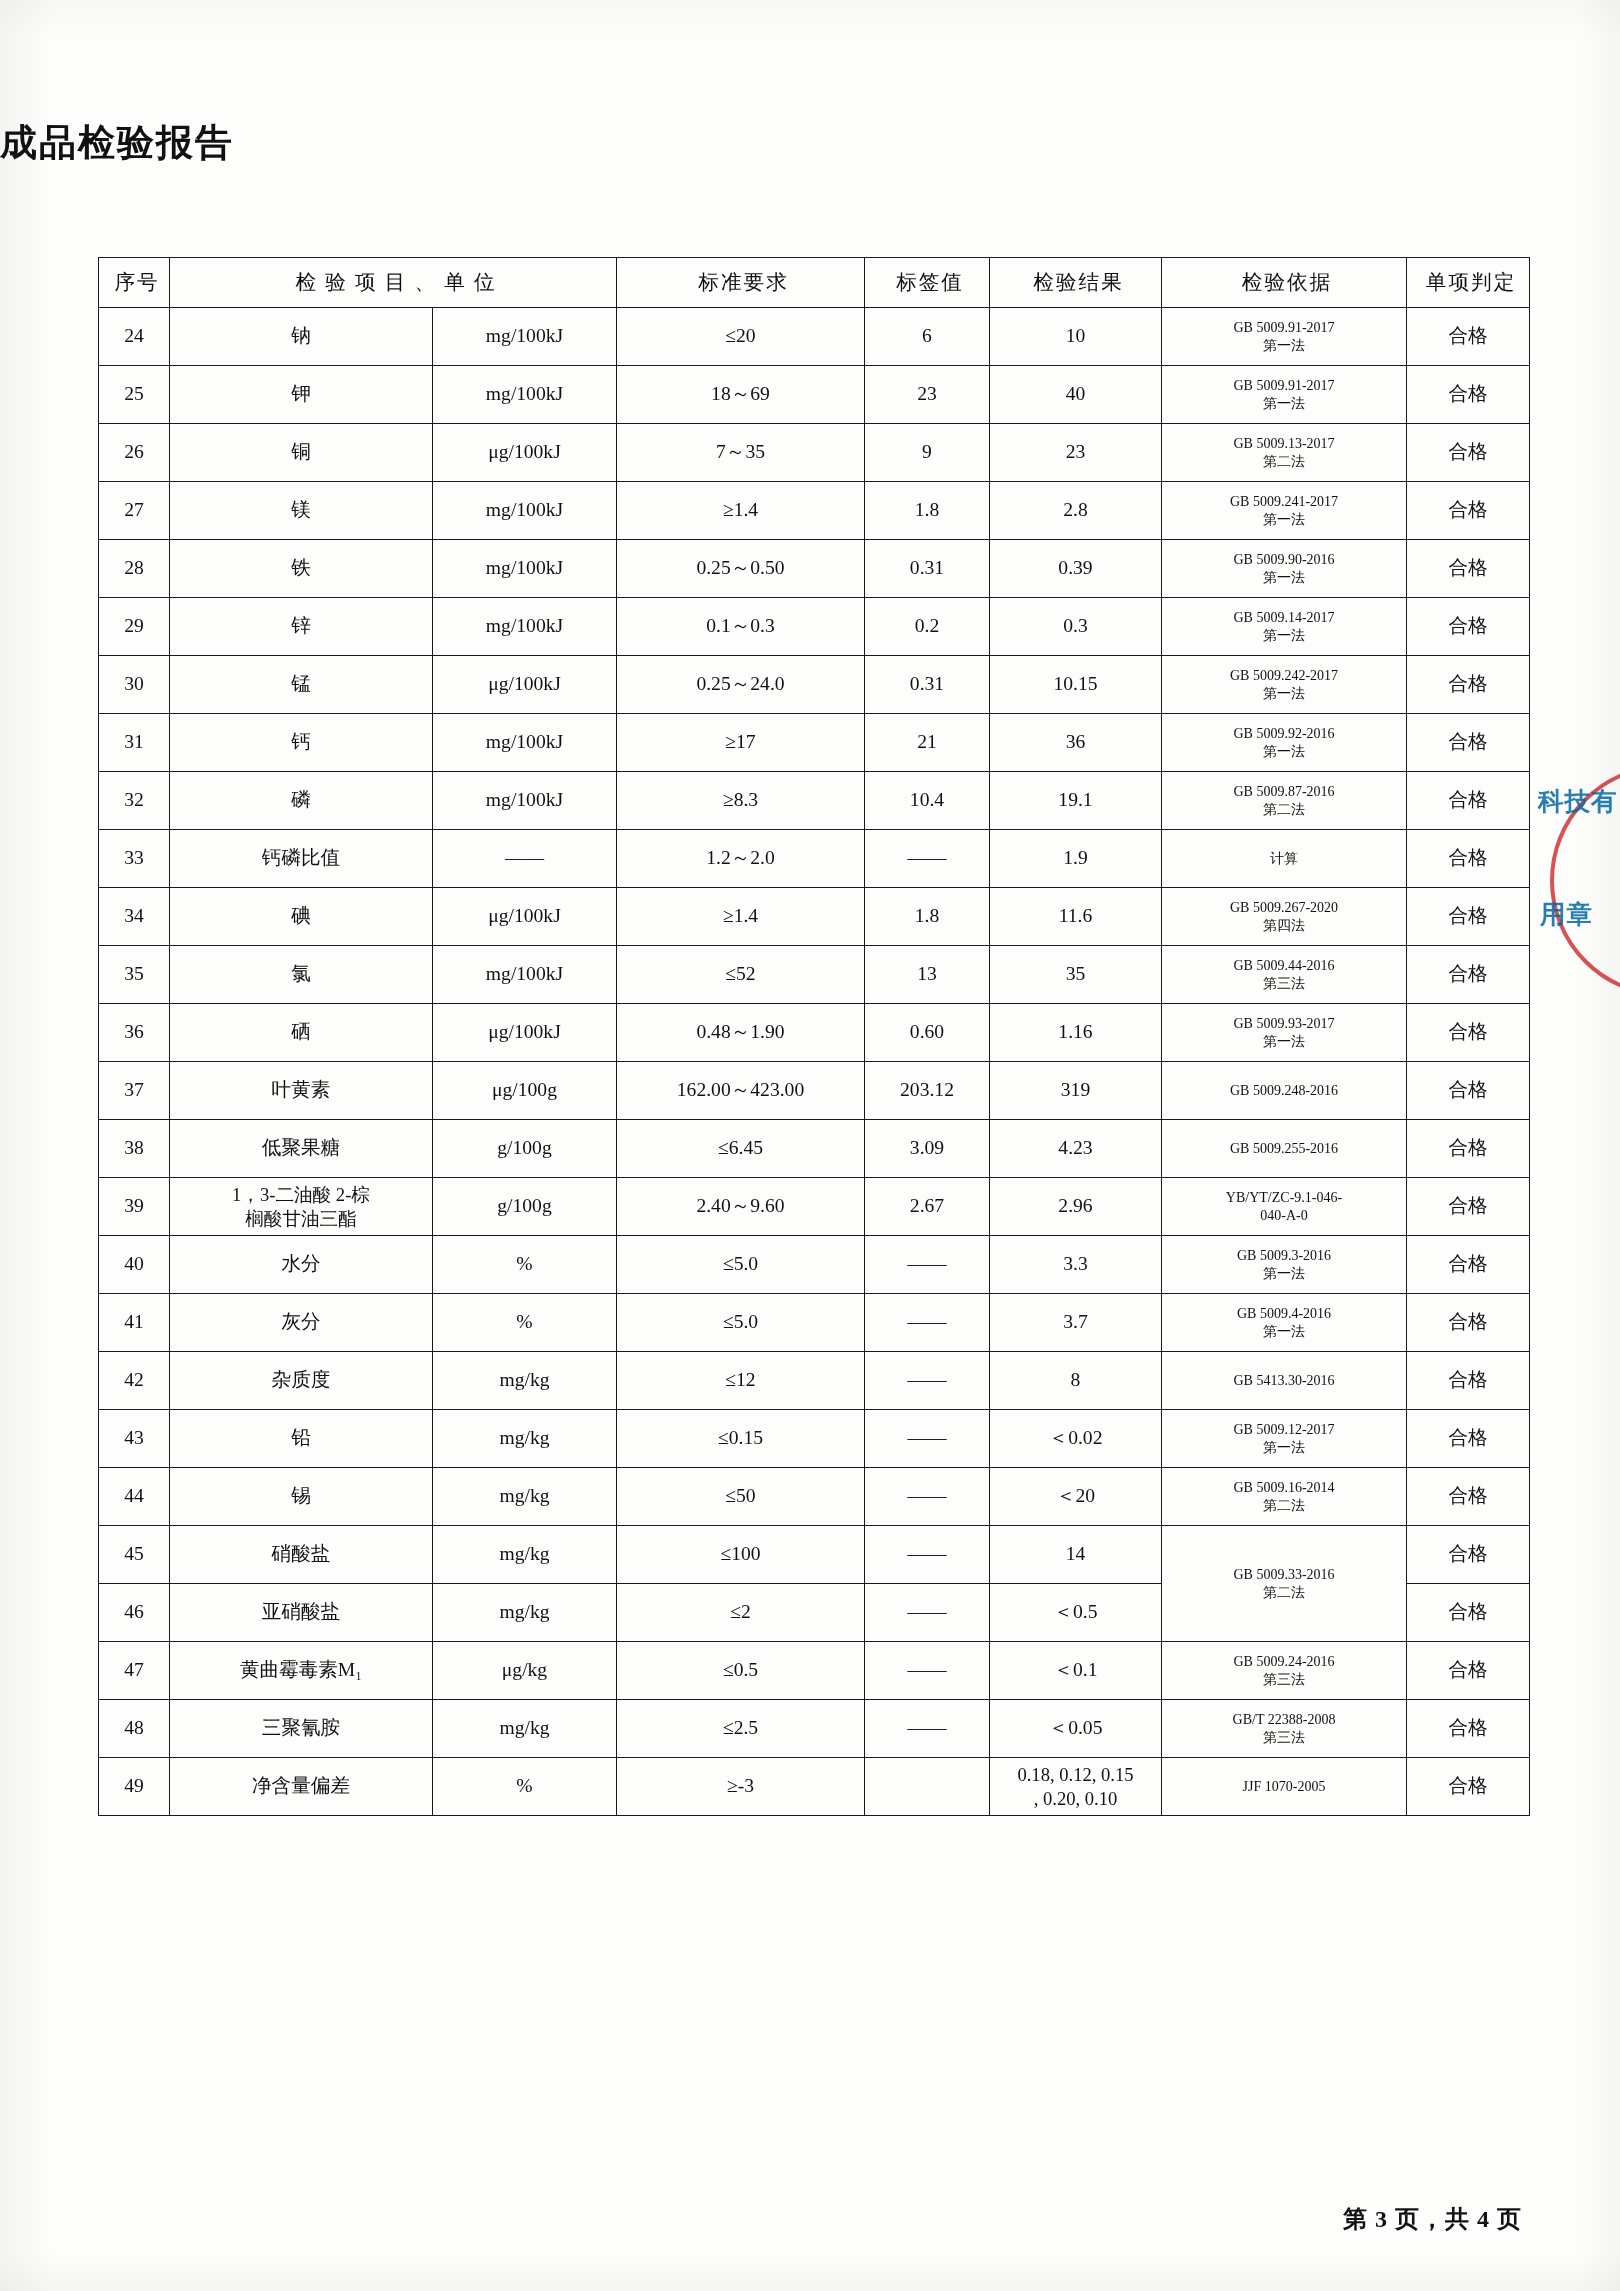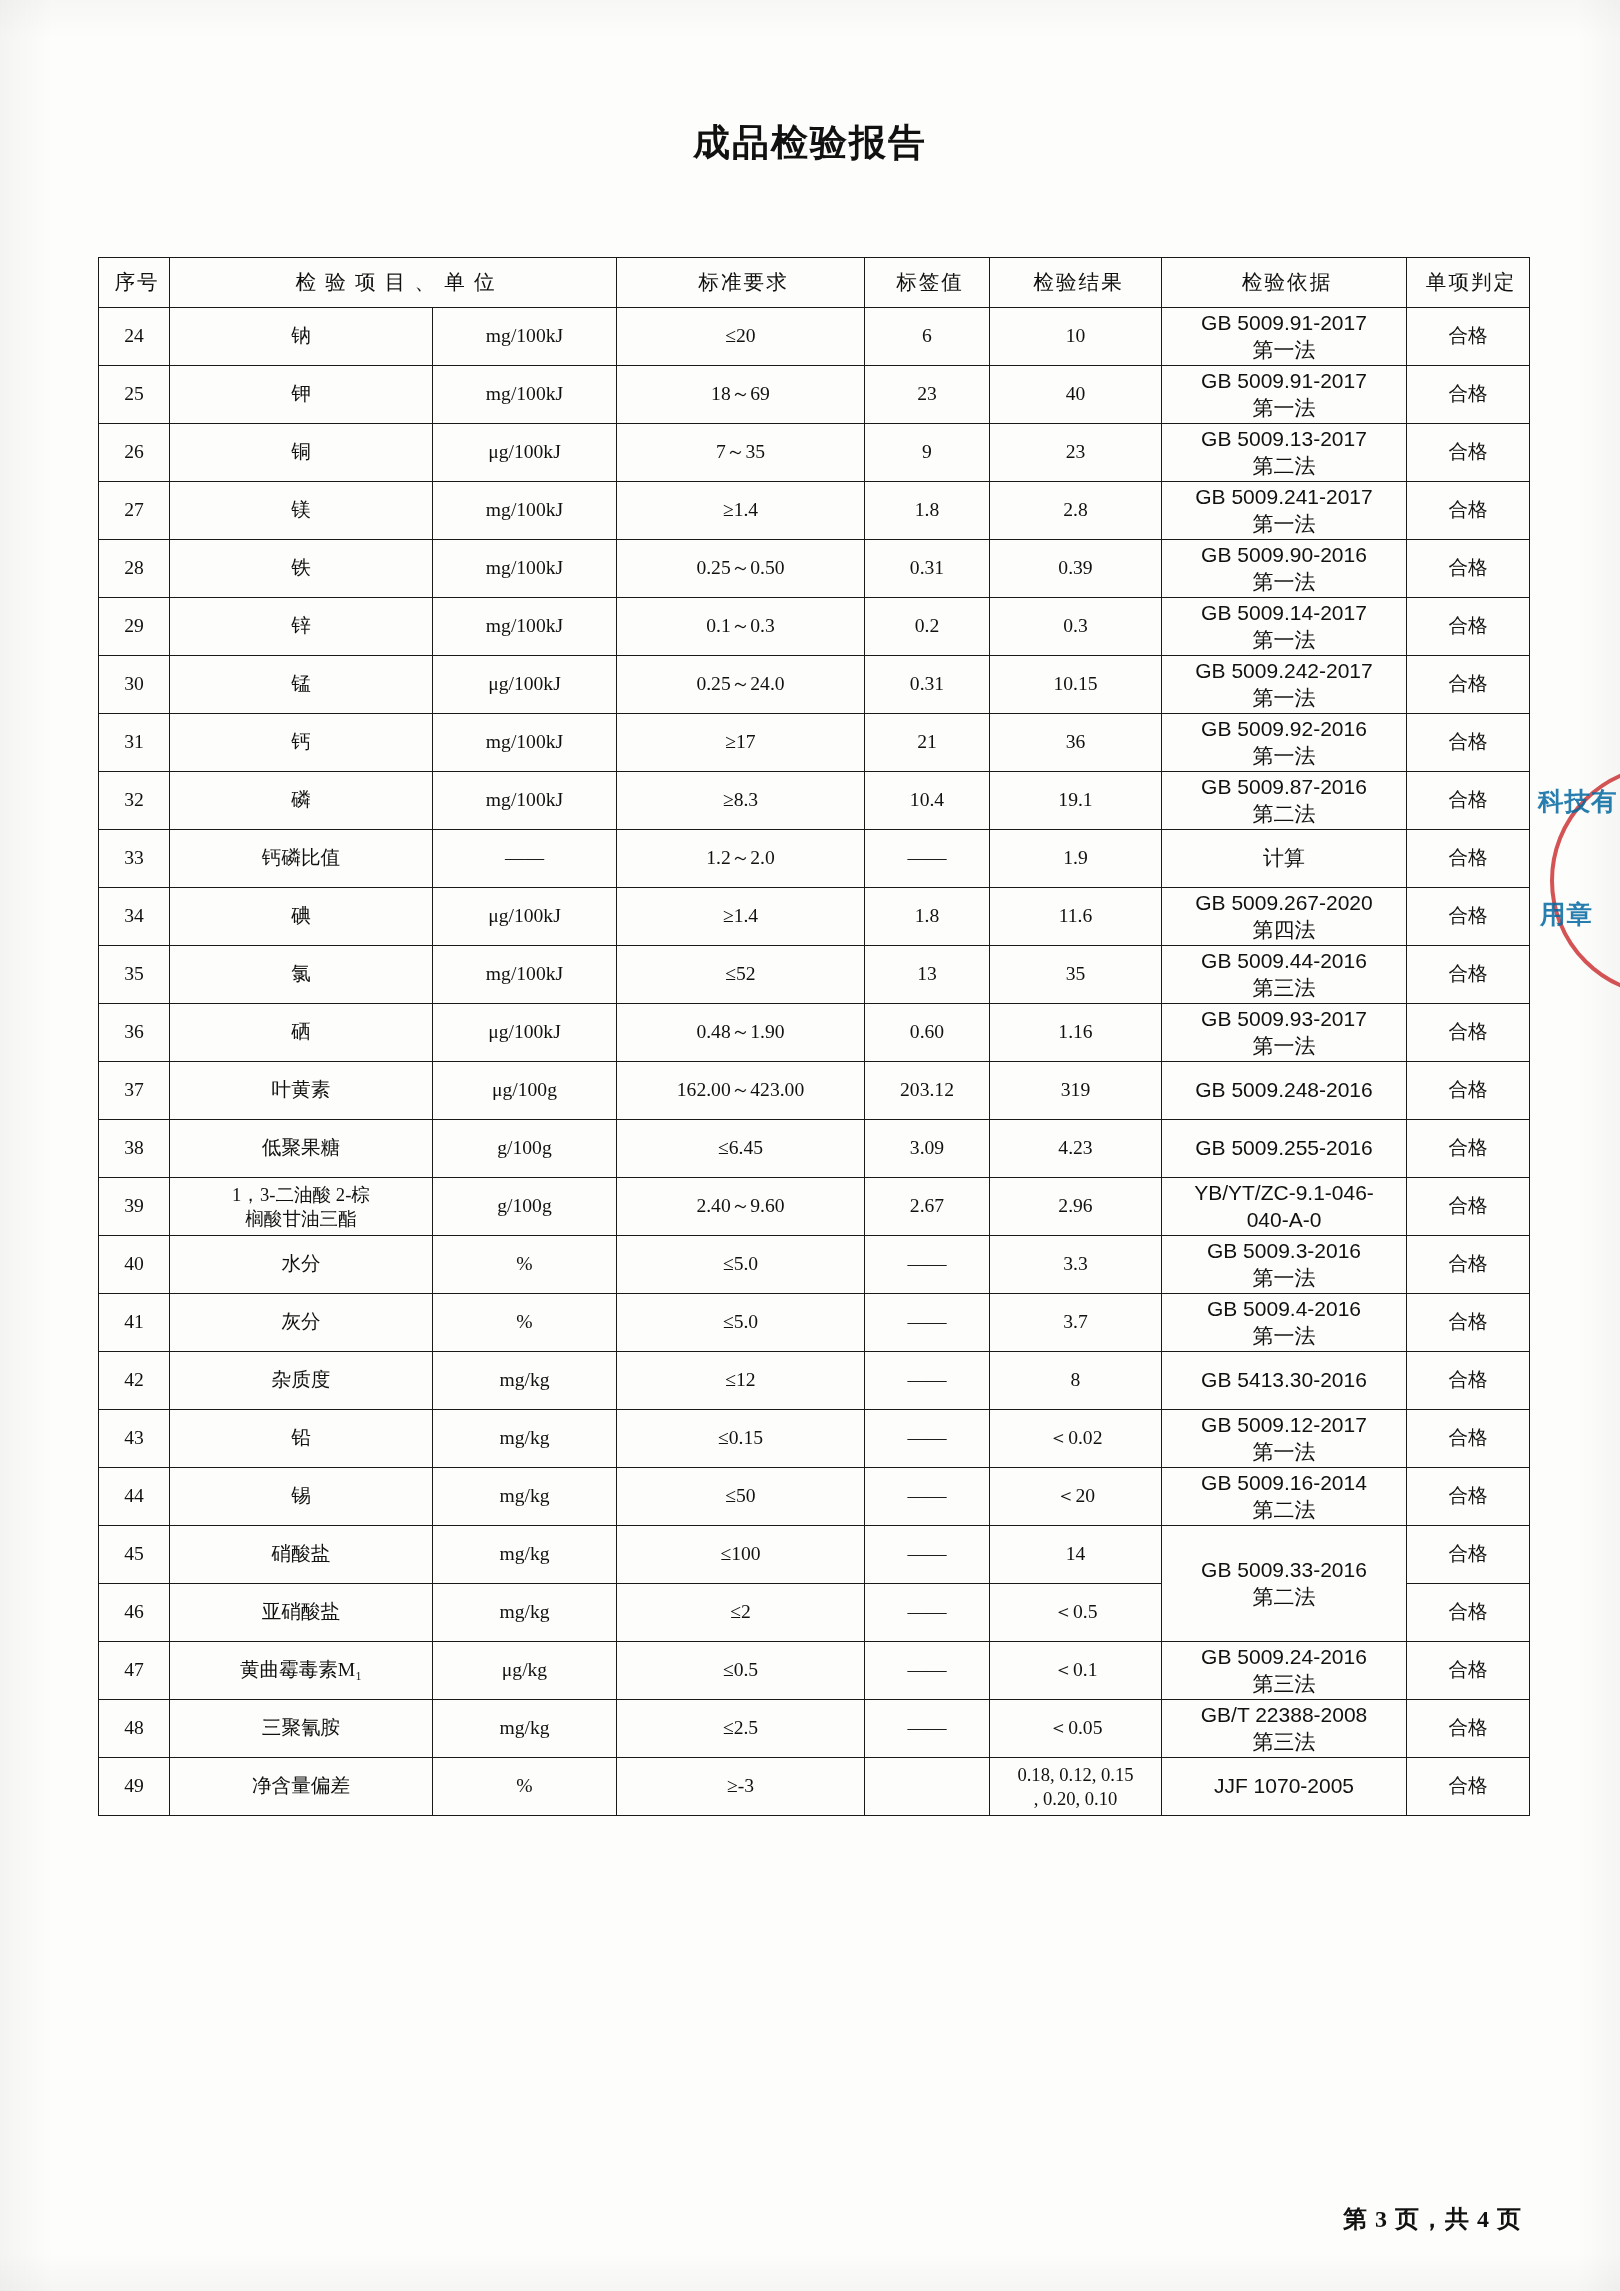--- a/index.html
+++ b/index.html
@@ -32,21 +32,20 @@
       linear-gradient(to left, rgba(0,0,0,0.03) 0px, rgba(0,0,0,0) 44px),
       linear-gradient(to bottom, rgba(0,0,0,0.025) 0px, rgba(0,0,0,0) 39px),
       linear-gradient(to top, rgba(0,0,0,0.03) 0px, rgba(0,0,0,0) 39px);
     pointer-events: none;
   }
   .doc-title {
     position: absolute;
     top: 118px;
     left: 0;
     width: 1620px;
-    text-align: center;
     font-size: 37px;
     font-weight: bold;
     letter-spacing: 2px;
     font-family: "DejaVu Serif", "Liberation Serif", serif;
   }
   .header-row {
     position: absolute;
     top: 208px;
     left: 98px;
     width: 1431px;
@@ -100,21 +99,21 @@
   }
   .col-no      { width: 71px; }
   .col-item    { width: 263px; }
   .col-unit    { width: 184px; }
   .col-std     { width: 248px; }
   .col-label   { width: 125px; }
   .col-result  { width: 172px; }
   .col-basis   { width: 245px; }
   .col-verdict { width: 123px; }
 
-  .basis-cell { font-family: Liberation Sans, sans-serif; font-size: 21px; }
+  .basis-cell { font-family: Liberation Serif, serif; font-size: 14px; }
   .basis-cell .l1 { display: block; }
   .basis-cell .l2 { display: block; }
   .num { font-family: "Liberation Serif", serif; }
   .item-two-line { font-size: 18.6px; line-height: 1.3; margin-top: 40px; }
   .result-two-line { font-size: 18.6px; line-height: 1.3; }
 
   .footer {
     position: absolute;
     bottom: 57px;
     right: 98px;

